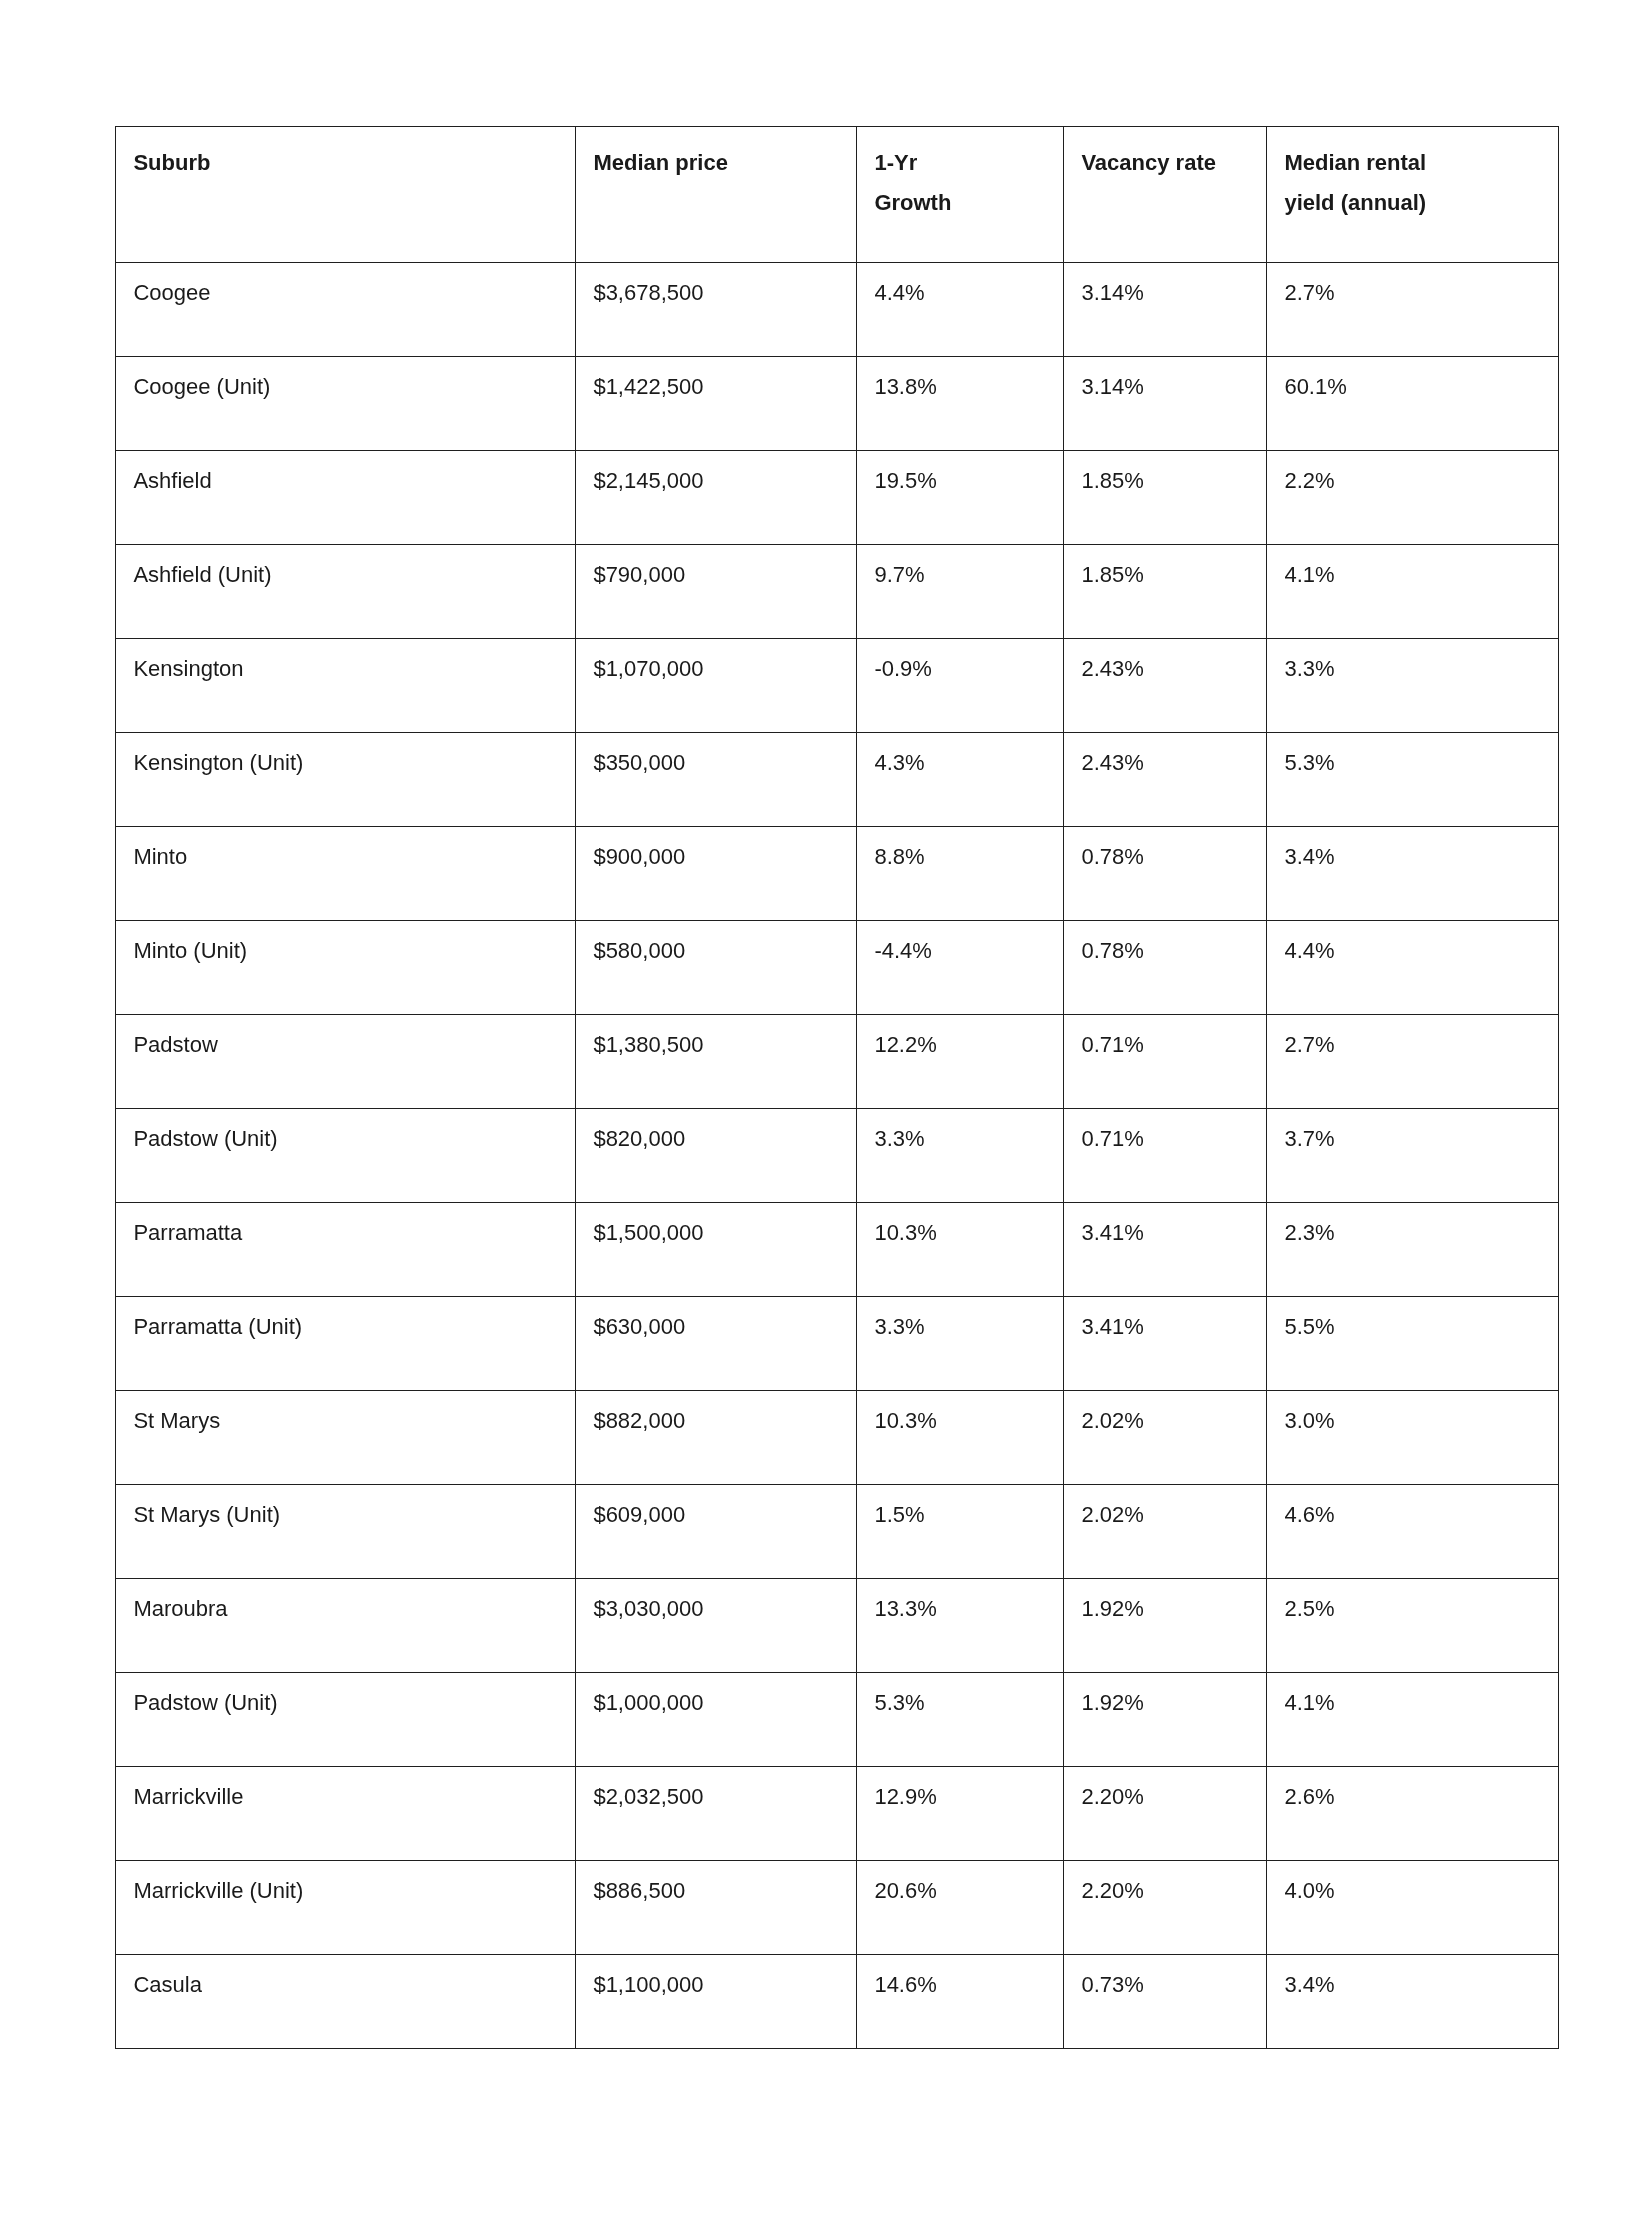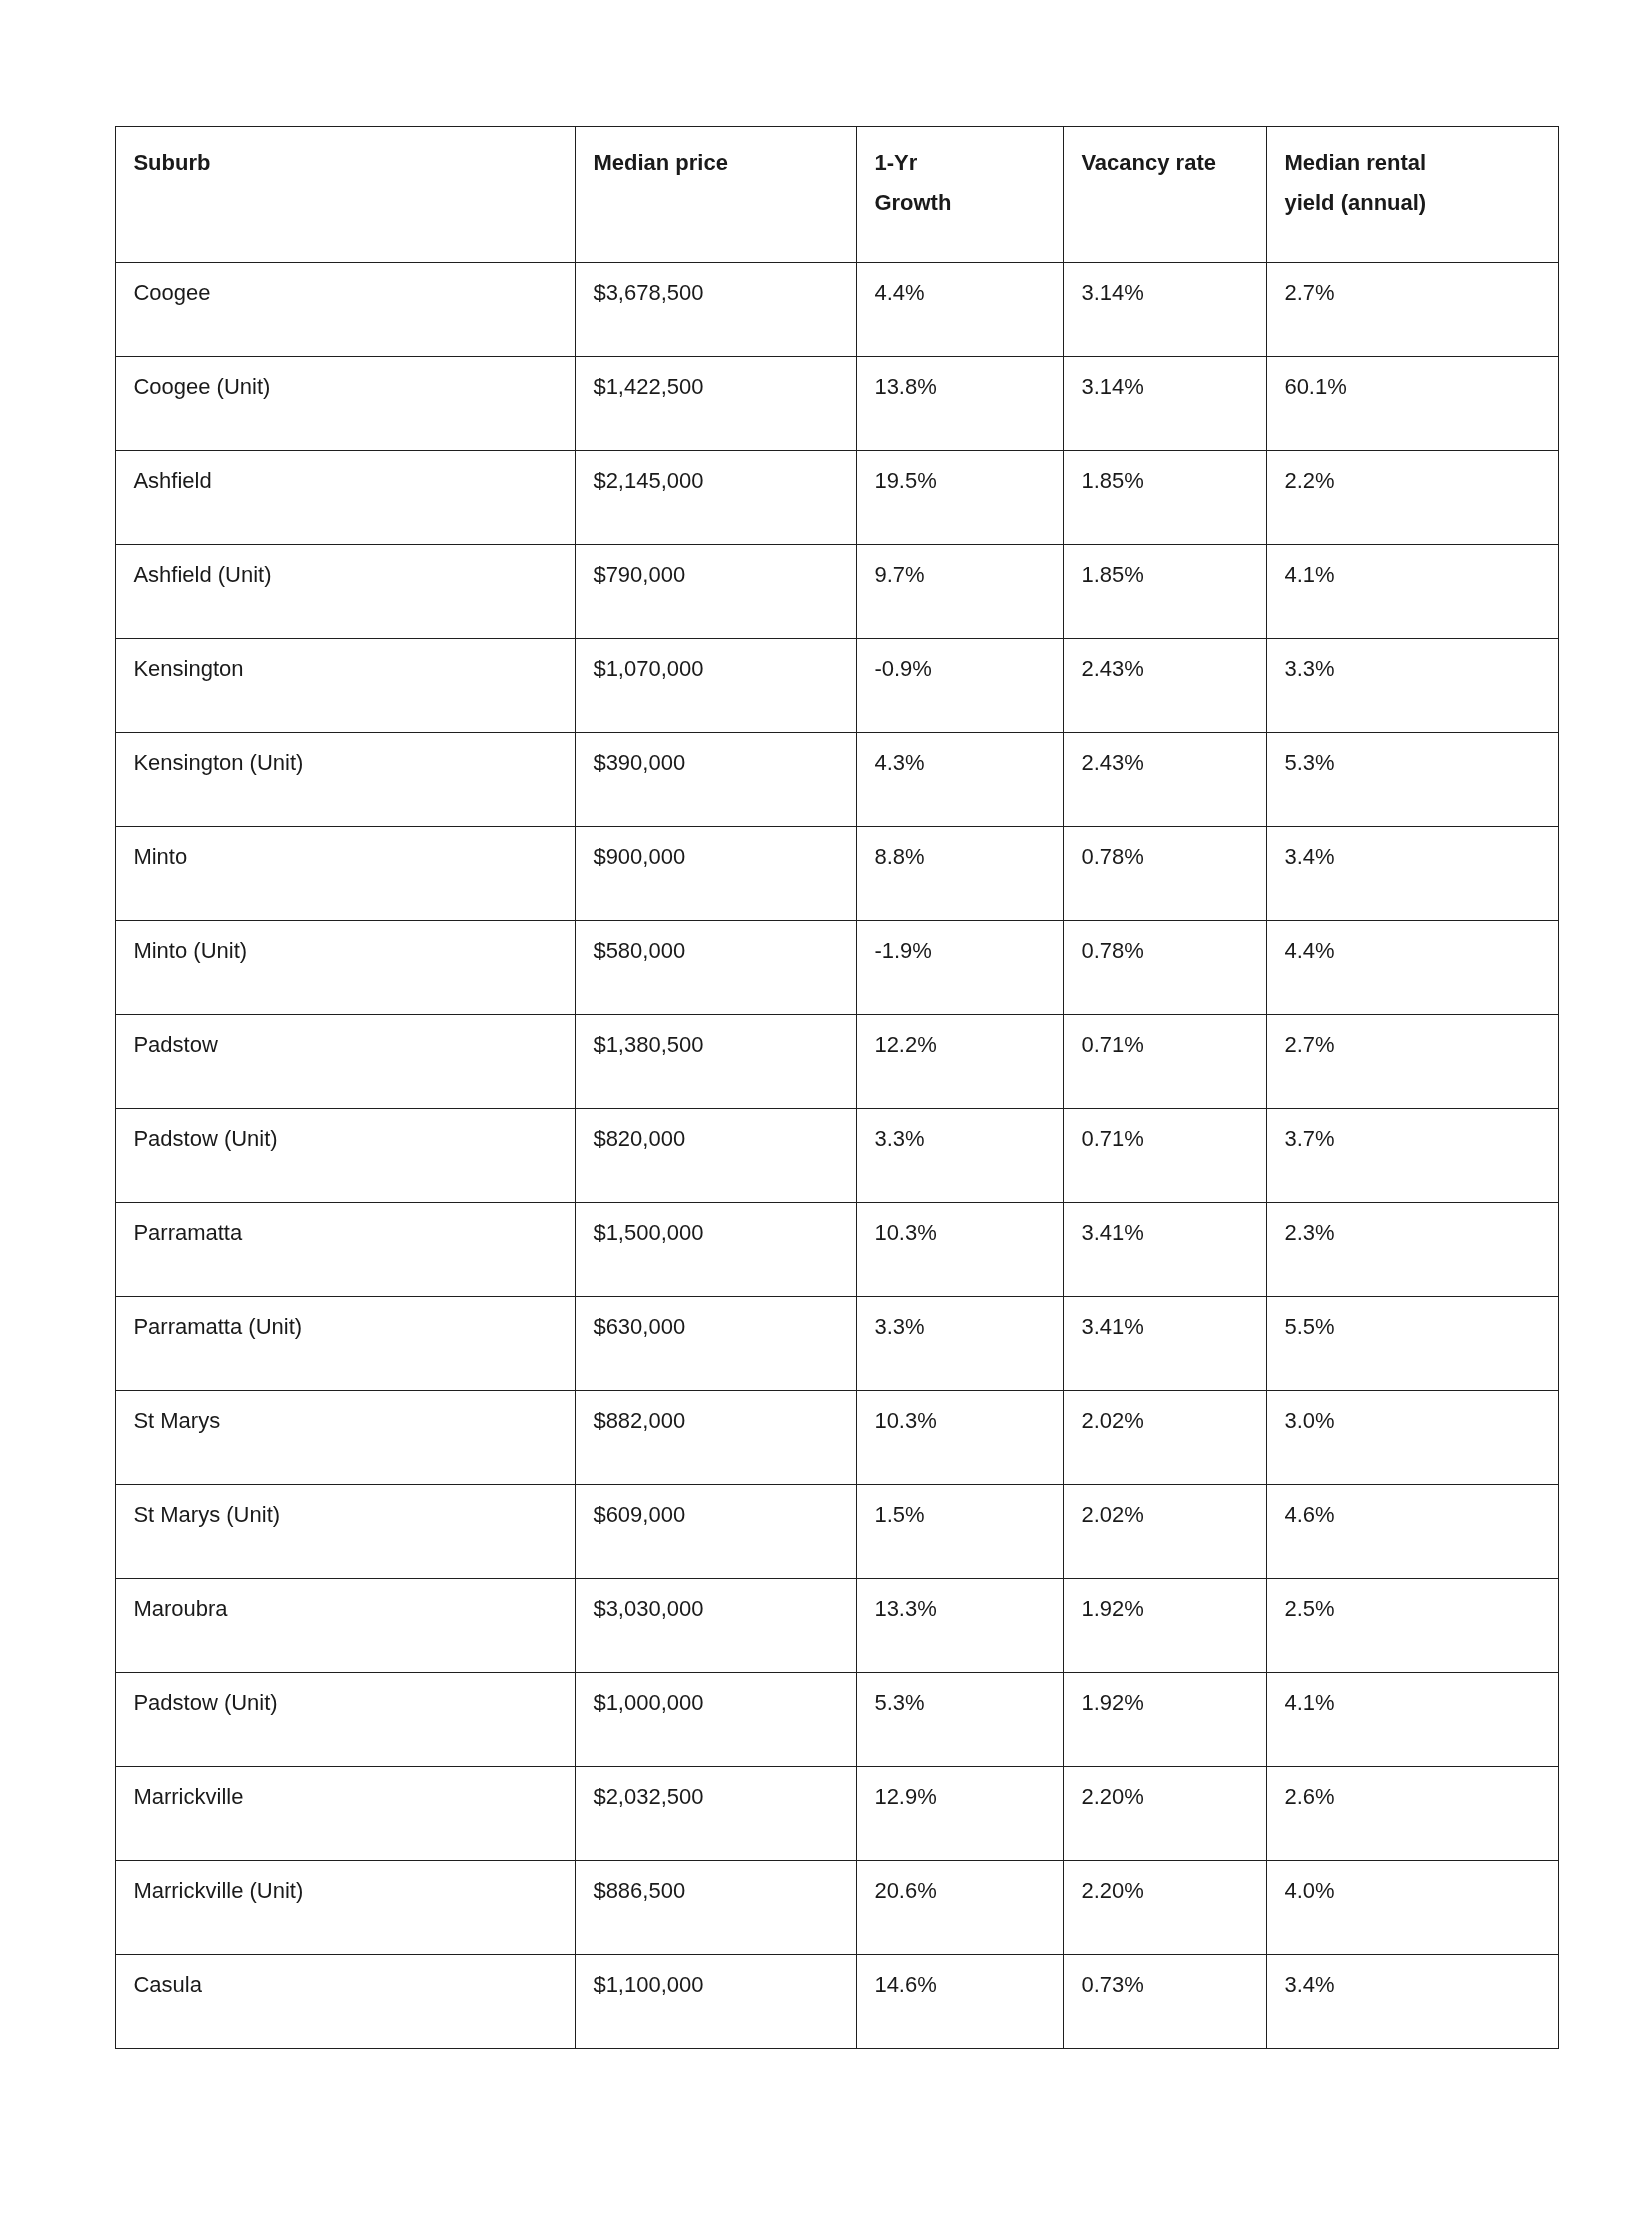--- a/index.html
+++ b/index.html
@@ -113,36 +113,36 @@
         </tr>
         <tr>
           <td>Kensington</td>
           <td>$1,070,000</td>
           <td>-0.9%</td>
           <td>2.43%</td>
           <td>3.3%</td>
         </tr>
         <tr>
           <td>Kensington (Unit)</td>
-          <td>$390,000</td>
+          <td>$350,000</td>
           <td>4.3%</td>
           <td>2.43%</td>
           <td>5.3%</td>
         </tr>
         <tr>
           <td>Minto</td>
           <td>$900,000</td>
           <td>8.8%</td>
           <td>0.78%</td>
           <td>3.4%</td>
         </tr>
         <tr>
           <td>Minto (Unit)</td>
           <td>$580,000</td>
-          <td>-1.9%</td>
+          <td>-4.4%</td>
           <td>0.78%</td>
           <td>4.4%</td>
         </tr>
         <tr>
           <td>Padstow</td>
           <td>$1,380,500</td>
           <td>12.2%</td>
           <td>0.71%</td>
           <td>2.7%</td>
         </tr>

